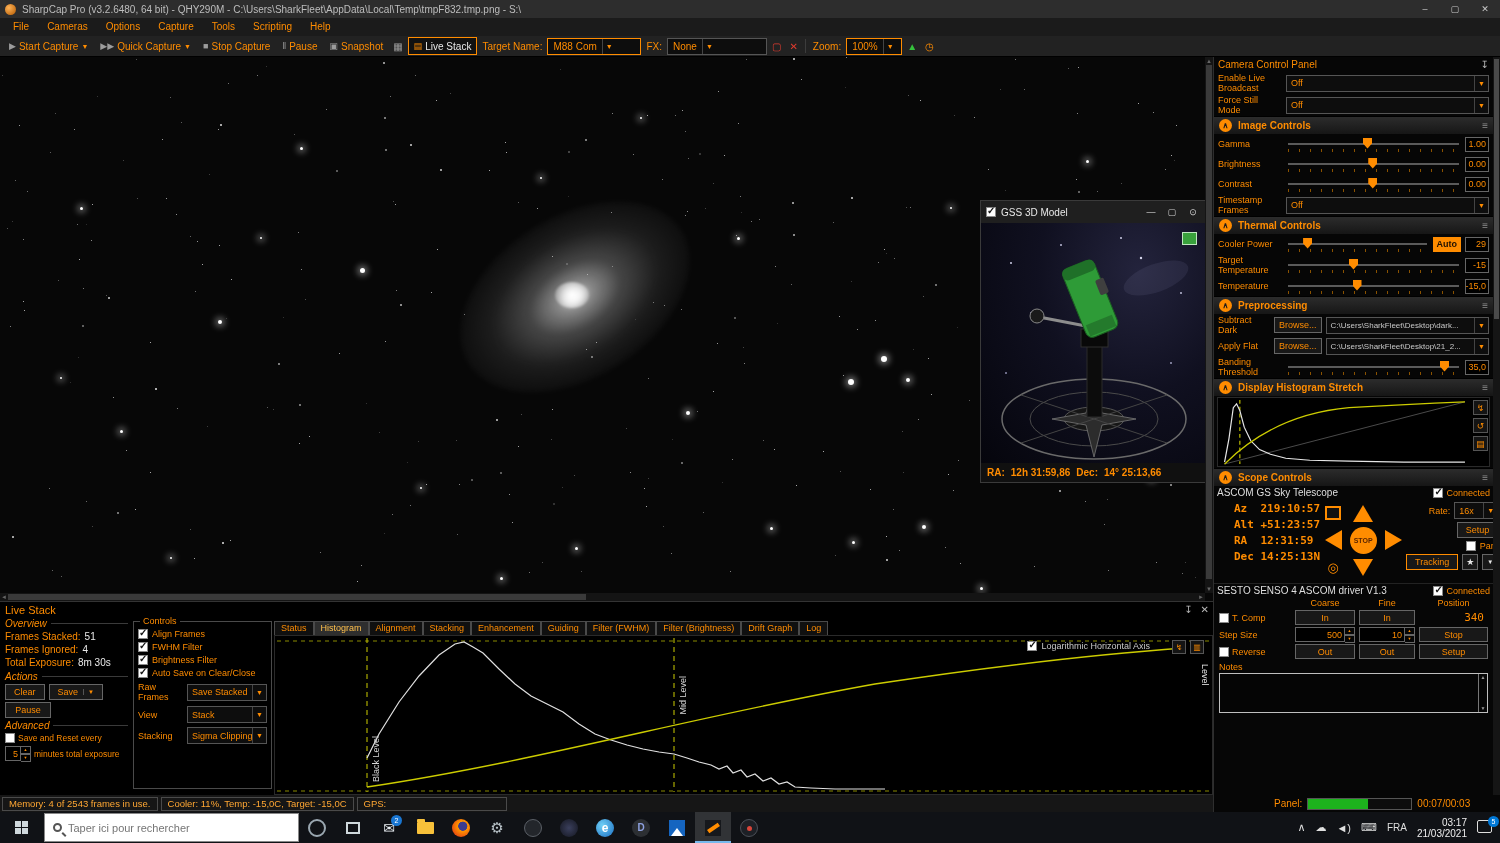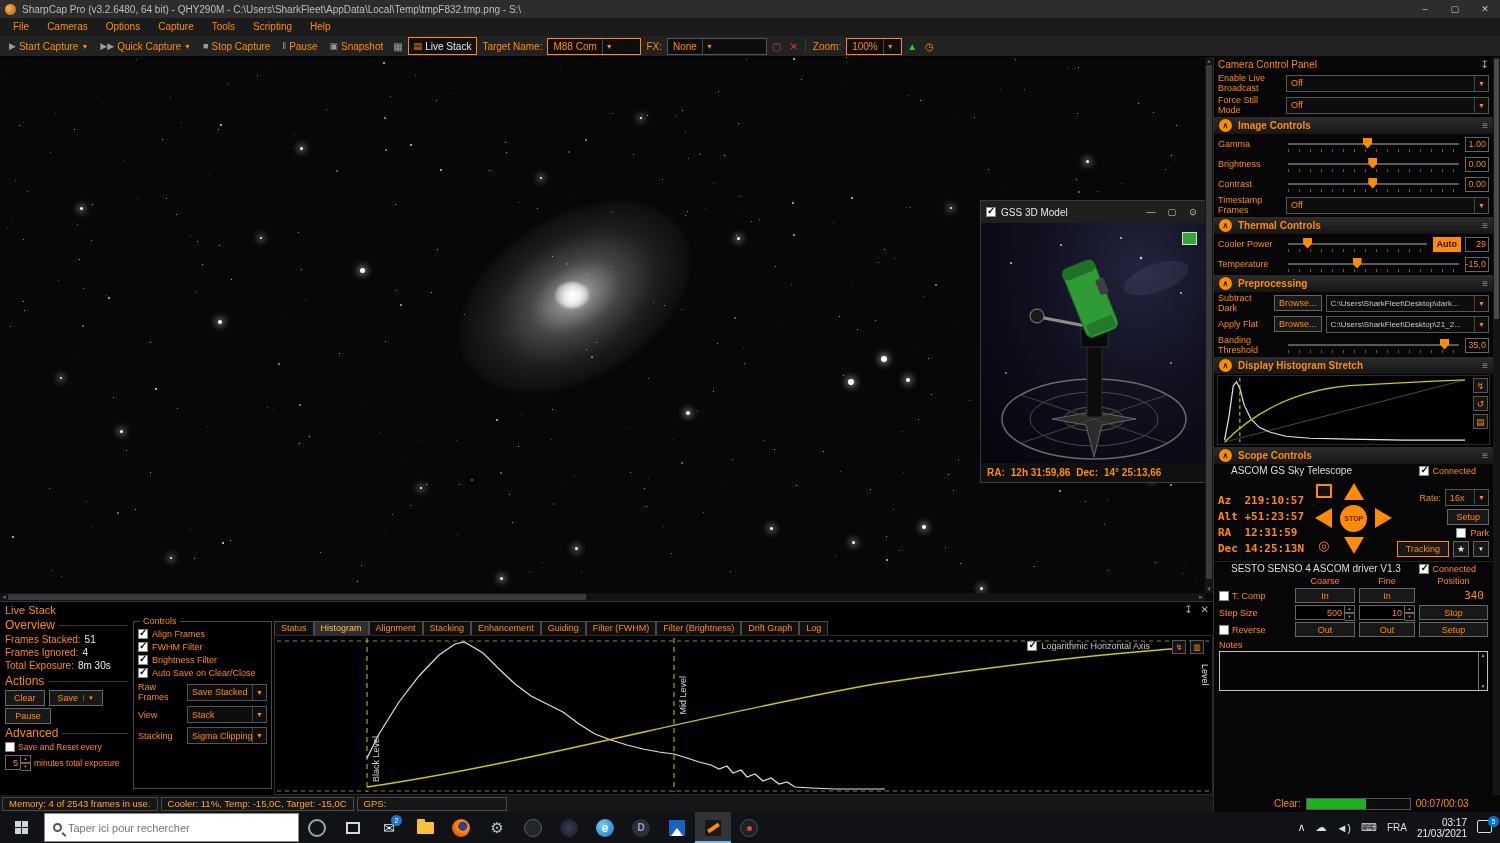--- a/index.html
+++ b/index.html
@@ -84,24 +84,24 @@
     display:flex; align-items:center; justify-content:flex-end; padding:0 2px; flex-shrink:0; }
   .autobtn { height:15px; padding:0 4px; background:#ff8c00; color:#201000; font-size:9px; font-weight:bold; display:flex; align-items:center; flex-shrink:0; }
   .brbtn { height:16px; padding:0 4px; border:1px solid #666; background:#181818; color:#ff8c00; font-size:9px; display:flex; align-items:center; flex-shrink:0; }
   .cb { width:10px; height:10px; background:#fff; border:1px solid #8a8a8a; position:relative; display:inline-block; flex-shrink:0; }
   .cb.ck::after { content:'✓'; position:absolute; top:-3px; left:0px; color:#101010; font-size:10px; font-weight:bold; }
 
   .stretch-box { height:70px; margin:1px 3px; position:relative; background:#000; border:1px solid #2a2a2a; display:flex; }
   .stretch-icons { position:absolute; right:1px; top:2px; display:flex; flex-direction:column; gap:3px; }
   .stretch-icons span { width:15px; height:15px; border:1px solid #555; background:#141414; color:#ff8c00; font-size:9px; text-align:center; line-height:14px; }
 
-  .scope-drv { display:flex; align-items:center; padding:1px 17px; gap:4px; }
+  .scope-drv { display:flex; align-items:center; padding:1px 3px; gap:4px; }
   .scope-drv .d { color:#dfdfdf; font-size:10px; flex:1; }
   .conn { display:flex; align-items:center; gap:3px; color:#ff8c00; font-size:9px; }
-  .scope-top { display:flex; padding:2px 4px 4px;align-items:flex-end; }
+  .scope-top { display:flex; padding:2px 20px 4px; }
   .coords { width:106px; }
   .coord { color:#ff8c00; font-family:"DejaVu Sans Mono",monospace; font-size:11px; font-weight:bold; white-space:pre; line-height:16px; }
   .pad { width:92px; display:grid; grid-template-columns:26px 34px 26px; grid-template-rows:24px 30px 24px; align-items:center; justify-items:center; }
   .arr-up { width:0; height:0; border-left:10px solid transparent; border-right:10px solid transparent; border-bottom:17px solid #ff8c00; }
   .arr-down { width:0; height:0; border-left:10px solid transparent; border-right:10px solid transparent; border-top:17px solid #ff8c00; }
   .arr-left { width:0; height:0; border-top:10px solid transparent; border-bottom:10px solid transparent; border-right:17px solid #ff8c00; }
   .arr-right { width:0; height:0; border-top:10px solid transparent; border-bottom:10px solid transparent; border-left:17px solid #ff8c00; }
   .stopbtn { width:27px; height:27px; border-radius:50%; background:#ff8c00; color:#5c2500; font-size:7px; font-weight:bold; display:flex; align-items:center; justify-content:center; }
   .pad-corner { width:16px; height:14px; border:2px solid #ff8c00; background:#111; }
   .target-ic { color:#ff8c00; font-size:13px; }
@@ -128,21 +128,21 @@
   .frame-row .lab { color:#ff8c00; font-size:10px; }
   .pbar { width:105px; height:12px; border:1px solid #555; background:#0d0d0d; }
   .pfill { height:100%; width:58%; background:#1db31d; }
   .ptime { color:#ff8c00; font-size:10px; }
 
   
   .livestack { height:194px; background:#000; border-top:1px solid #333; display:flex; position:relative; }
   .ls-icons { position:absolute; right:4px; top:2px; display:flex; gap:8px; color:#b9b9b9; font-size:10px; }
   .ls-left { width:131px; padding:2px 3px 0 5px; flex-shrink:0; }
   .ls-title { color:#ff8c00; font-size:11px; margin-bottom:2px; }
-  .ls-sec { display:flex; align-items:center; gap:4px; color:#ff8c00; font-size:12px; margin:2px 0 1px; }
+  .ls-sec { display:flex; align-items:center; gap:4px; color:#ff8c00; font-size:10px; margin:2px 0 1px;font-style:italic; }
   .ls-sec::after { content:''; flex:1; height:1px; background:#3a3a3a; }
   .kv { display:flex; gap:4px; font-size:10px; line-height:13px; }
   .kv .k { color:#ff8c00; } .kv .v { color:#eaeaea; }
   .ls-btnrow { display:flex; gap:4px; margin:2px 0; }
   .lsbtn { height:16px; border:1px solid #666; background:#181818; color:#ff8c00; font-size:9px; display:flex; align-items:center; justify-content:center; padding:0 8px; }
   .lsbtn .caret { font-size:6px; margin-left:5px; border-left:1px solid #555; padding-left:4px; }
   .ls-adv { display:flex; align-items:center; gap:3px; flex-wrap:wrap; color:#ff8c00; font-size:8.5px; margin-top:2px; }
   .ls-mid { width:143px; flex-shrink:0; padding-top:19px; }
   .gbox { border:1px solid #4a4a4a; margin:0 2px; padding:4px 4px 3px; position:relative; height:168px; }
   .gbox .gt { position:absolute; top:-6px; left:6px; background:#000; color:#ff8c00; font-size:9px; padding:0 3px; }
@@ -861,20 +861,27 @@
       </div>
       <div class="crow">
         <span class="clabel">Cooler Power</span>
         <div class="track">
             <i class="thumbp" style="left:12%;"></i>
           </div>
         <span class="autobtn">Auto</span>
         <span class="valbox">29</span>
       </div>
       <div class="crow">
+        <span class="clabel">Target Temperature</span>
+        <div class="track">
+            <i class="thumbp" style="left:36%;"></i>
+          </div>
+        <span class="valbox">-15</span>
+      </div>
+      <div class="crow">
         <span class="clabel">Temperature</span>
         <div class="track">
             <i class="thumbp" style="left:38%;"></i>
           </div>
         <span class="valbox">-15,0</span>
       </div>
 
       <div class="sec-hdr">
         <span class="chev">∧</span>
         <span class="t">Preprocessing</span>
@@ -1025,21 +1032,21 @@
       <div class="notes-lab">Notes</div>
       <div class="notes-box">
         <div class="notes-scroll">
             <span>▲</span>
             <span>▼</span>
           </div>
       </div>
     </div>
 
     <div class="frame-row">
-      <span class="lab">Clear:</span>
+      <span class="lab">Panel:</span>
       <div class="pbar">
           <div class="pfill"></div>
         </div>
       <span class="ptime">00:07/00:03</span>
     </div>
     <div class="rp-scroll">
         <div class="thumb"></div>
       </div>
   </div>
 </div>

